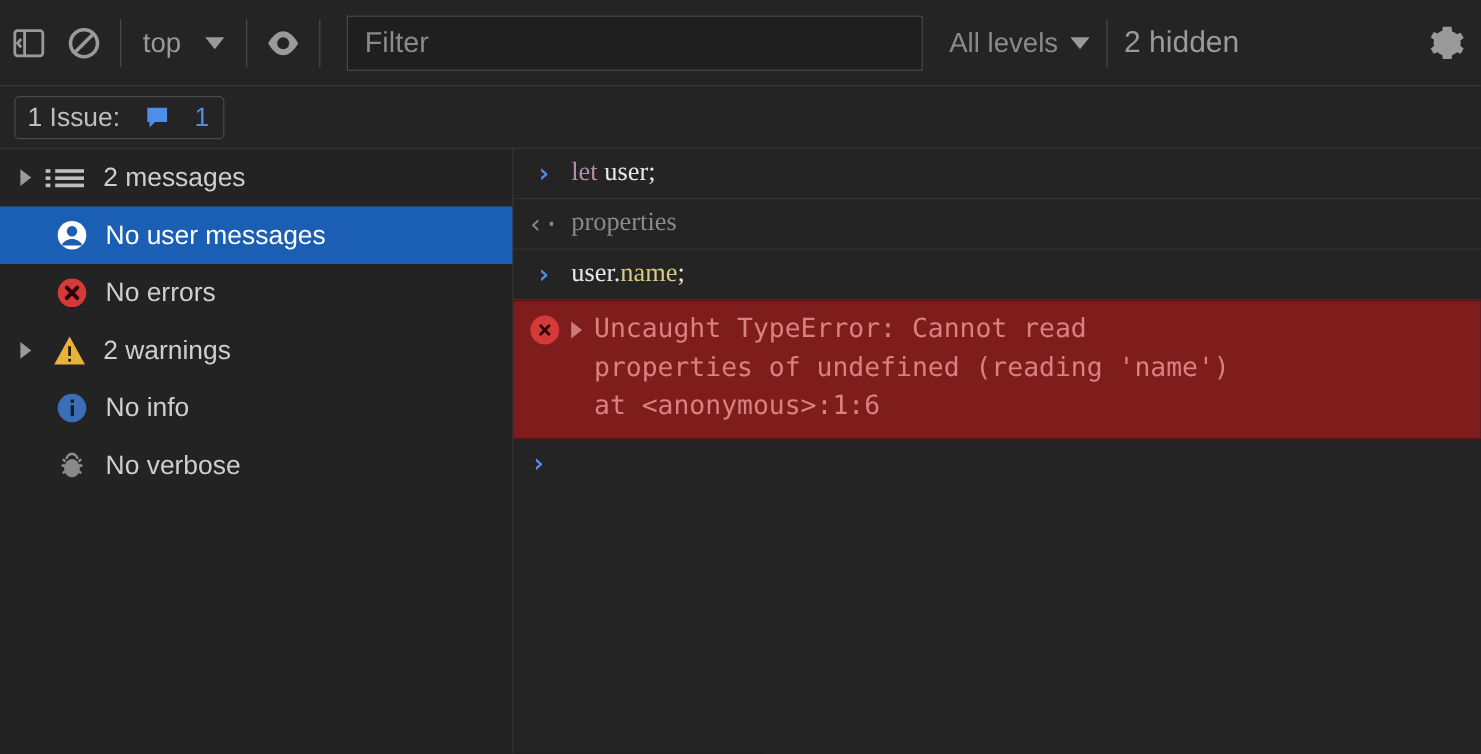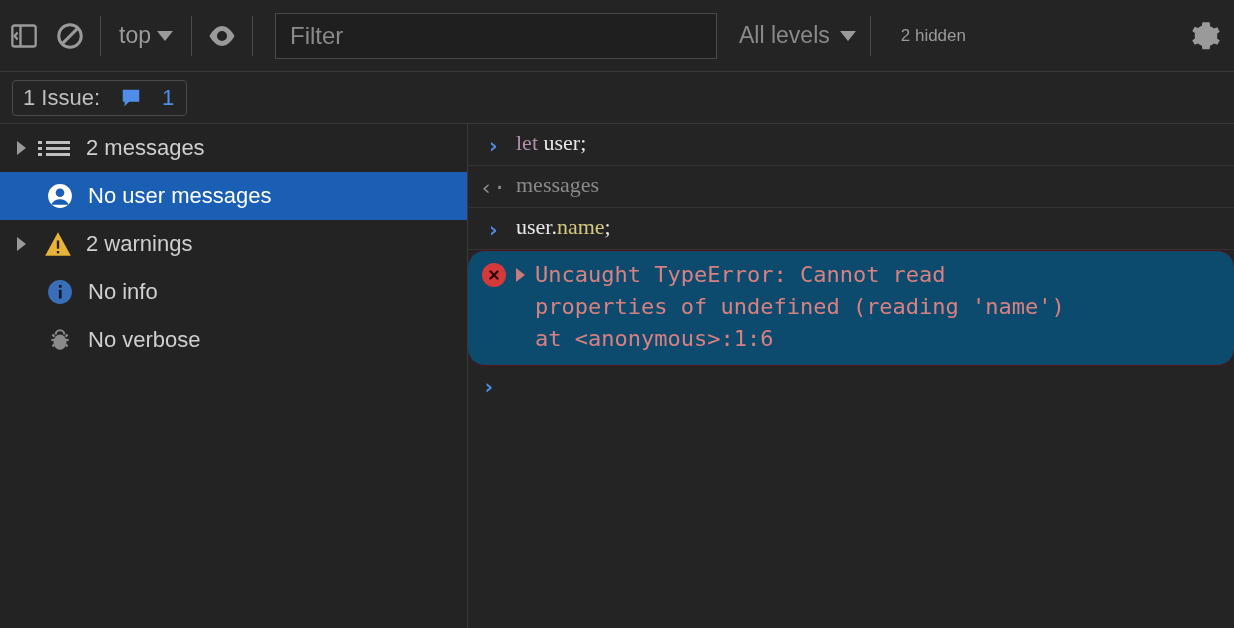--- a/index.html
+++ b/index.html
@@ -20,48 +20,48 @@
     padding: 0 8px;
     gap: 14px;
     color: #9a9a9a;
   }
   .tb-ico {
     width: 32px; height: 32px;
     display: flex; align-items: center; justify-content: center;
   }
   .vsep { width: 1px; height: 40px; background: #4a4a4a; }
   .context {
-    display: flex; align-items: center; gap: 6px;
+    display: flex; align-items: center; gap: 20px;
     font-size: 23px; color: #9a9a9a;
     padding: 0 4px;
   }
   .dd-tri {
     width: 0; height: 0;
     border-left: 8px solid transparent;
     border-right: 8px solid transparent;
     border-top: 10px solid #9a9a9a;
   }
   .filter-box {
     margin-left: 8px;
-    width: 442px; height: 46px;
+    width: 480px; height: 46px;
     border: 1px solid #4a4a4a;
     background: #1f1f1f;
     display: flex; align-items: center;
     padding: 0 14px;
     color: #8a8a8a;
     font-size: 24px;
   }
   .levels {
     display: flex; align-items: center; gap: 10px;
     color: #8a8a8a; font-size: 23px;
     margin-left: 8px;
   }
   .hidden-count {
-    color: #9a9a9a; font-size: 17px;
-    margin-left: 16px;
+    color: #9a9a9a; font-size: 25px;
+    margin-left: 0;
   }
   .gear { margin-left: auto; margin-right: 4px; }
 
   
   .issues-row {
     height: 52px;
     border-bottom: 1px solid #3a3a3a;
     display: flex; align-items: center;
     padding-left: 12px;
   }
@@ -72,21 +72,21 @@
     padding: 4px 12px 4px 10px;
     color: #bfbfbf;
     font-size: 22px;
   }
   .msg-bubble-ico { fill:#4f8de8; }
   .issues-num { color:#4f8de8; }
 
   
   .split { display: flex; height: calc(628px - 72px - 52px); }
   .sidebar {
-    width: 468px;
+    width: 428px;
     border-right: 1px solid #3a3a3a;
     background:#232323;
   }
   .main { flex: 1; background:#242424; font-family: Menlo, Consolas, monospace; font-size: 22px; }
 
   
   .srow {
     height: 48px;
     display: flex; align-items: center;
     gap: 14px;
@@ -121,28 +121,27 @@
   .chev-in { color:#4f8de8; font-weight:bold; font-size:22px; }
   .chev-out { color:#8a8a8a; font-size:22px; }
   .code { white-space: pre; font-family: Liberation Serif, serif; }
   .kw   { color:#b48ead; }
   .plain{ color:#e8e8e8; }
   .prop { color:#d6c981; }
   .undef{ color:#8a8a8a; }
 
   
   .err-block {
-    background:#0c4a6e;
+    background:#7f1d1d;
     border-top:1px solid #5c0f12;
     border-bottom:1px solid #5c0f12;
     padding: 8px 14px 10px 14px;
     display:flex; gap:10px;
     align-items:flex-start;
     position:relative;
-    border-radius:17px;
   }
   .err-ico {
     width:24px;height:24px;border-radius:50%;
     background:#d43a3a;display:flex;align-items:center;justify-content:center;
     flex:none; margin-top:4px;
   }
   .err-caret {
     width:0;height:0;
     border-top:7px solid transparent;
     border-bottom:7px solid transparent;
@@ -238,20 +237,29 @@
       <span class="ico">
         <svg width="26" height="26" viewBox="0 0 24 24" fill="#fff">
             <circle cx="12" cy="12" r="11" fill="#fff"></circle>
             <circle cx="12" cy="9" r="4" fill="#1a5fb4"></circle>
             <path d="M4 20c1.5-4 6-5 8-5s6.5 1 8 5" fill="#1a5fb4"></path>
           </svg>
       </span>
       <span>No user messages</span>
     </div>
 
+    <div class="srow child">
+      <span class="ico">
+        <svg width="26" height="26" viewBox="0 0 24 24">
+            <circle cx="12" cy="12" r="11" fill="#d43a3a"></circle>
+            <path d="M8 8l8 8M16 8l-8 8" stroke="#2a0000" stroke-width="3" stroke-linecap="round"></path>
+          </svg>
+      </span>
+      <span>No errors</span>
+    </div>
 
     <div class="srow">
       <span class="caret-hold">
           <span class="caret"></span>
         </span>
       <span class="ico">
         <svg width="28" height="28" viewBox="0 0 24 24">
             <path d="M12 2L1 22h22L12 2z" fill="#e8b339"></path>
             <rect x="11" y="9" width="2" height="7" fill="#2a1e00"></rect>
             <rect x="11" y="18" width="2" height="2" fill="#2a1e00"></rect>
@@ -294,21 +302,21 @@
       <span class="gutter">
           <span class="chev-in">›</span>
         </span>
       <span class="code"><span class="kw">let</span><span class="plain"> user;</span></span>
     </div>
 
     <div class="cline result">
       <span class="gutter">
           <span class="chev-out">‹·</span>
         </span>
-      <span class="code undef">messages</span>
+      <span class="code undef">properties</span>
     </div>
 
     <div class="cline">
       <span class="gutter">
           <span class="chev-in">›</span>
         </span>
       <span class="code"><span class="plain">user</span><span class="plain">.</span><span class="prop">name</span><span class="plain">;</span></span>
     </div>
 
     <div class="err-block">

